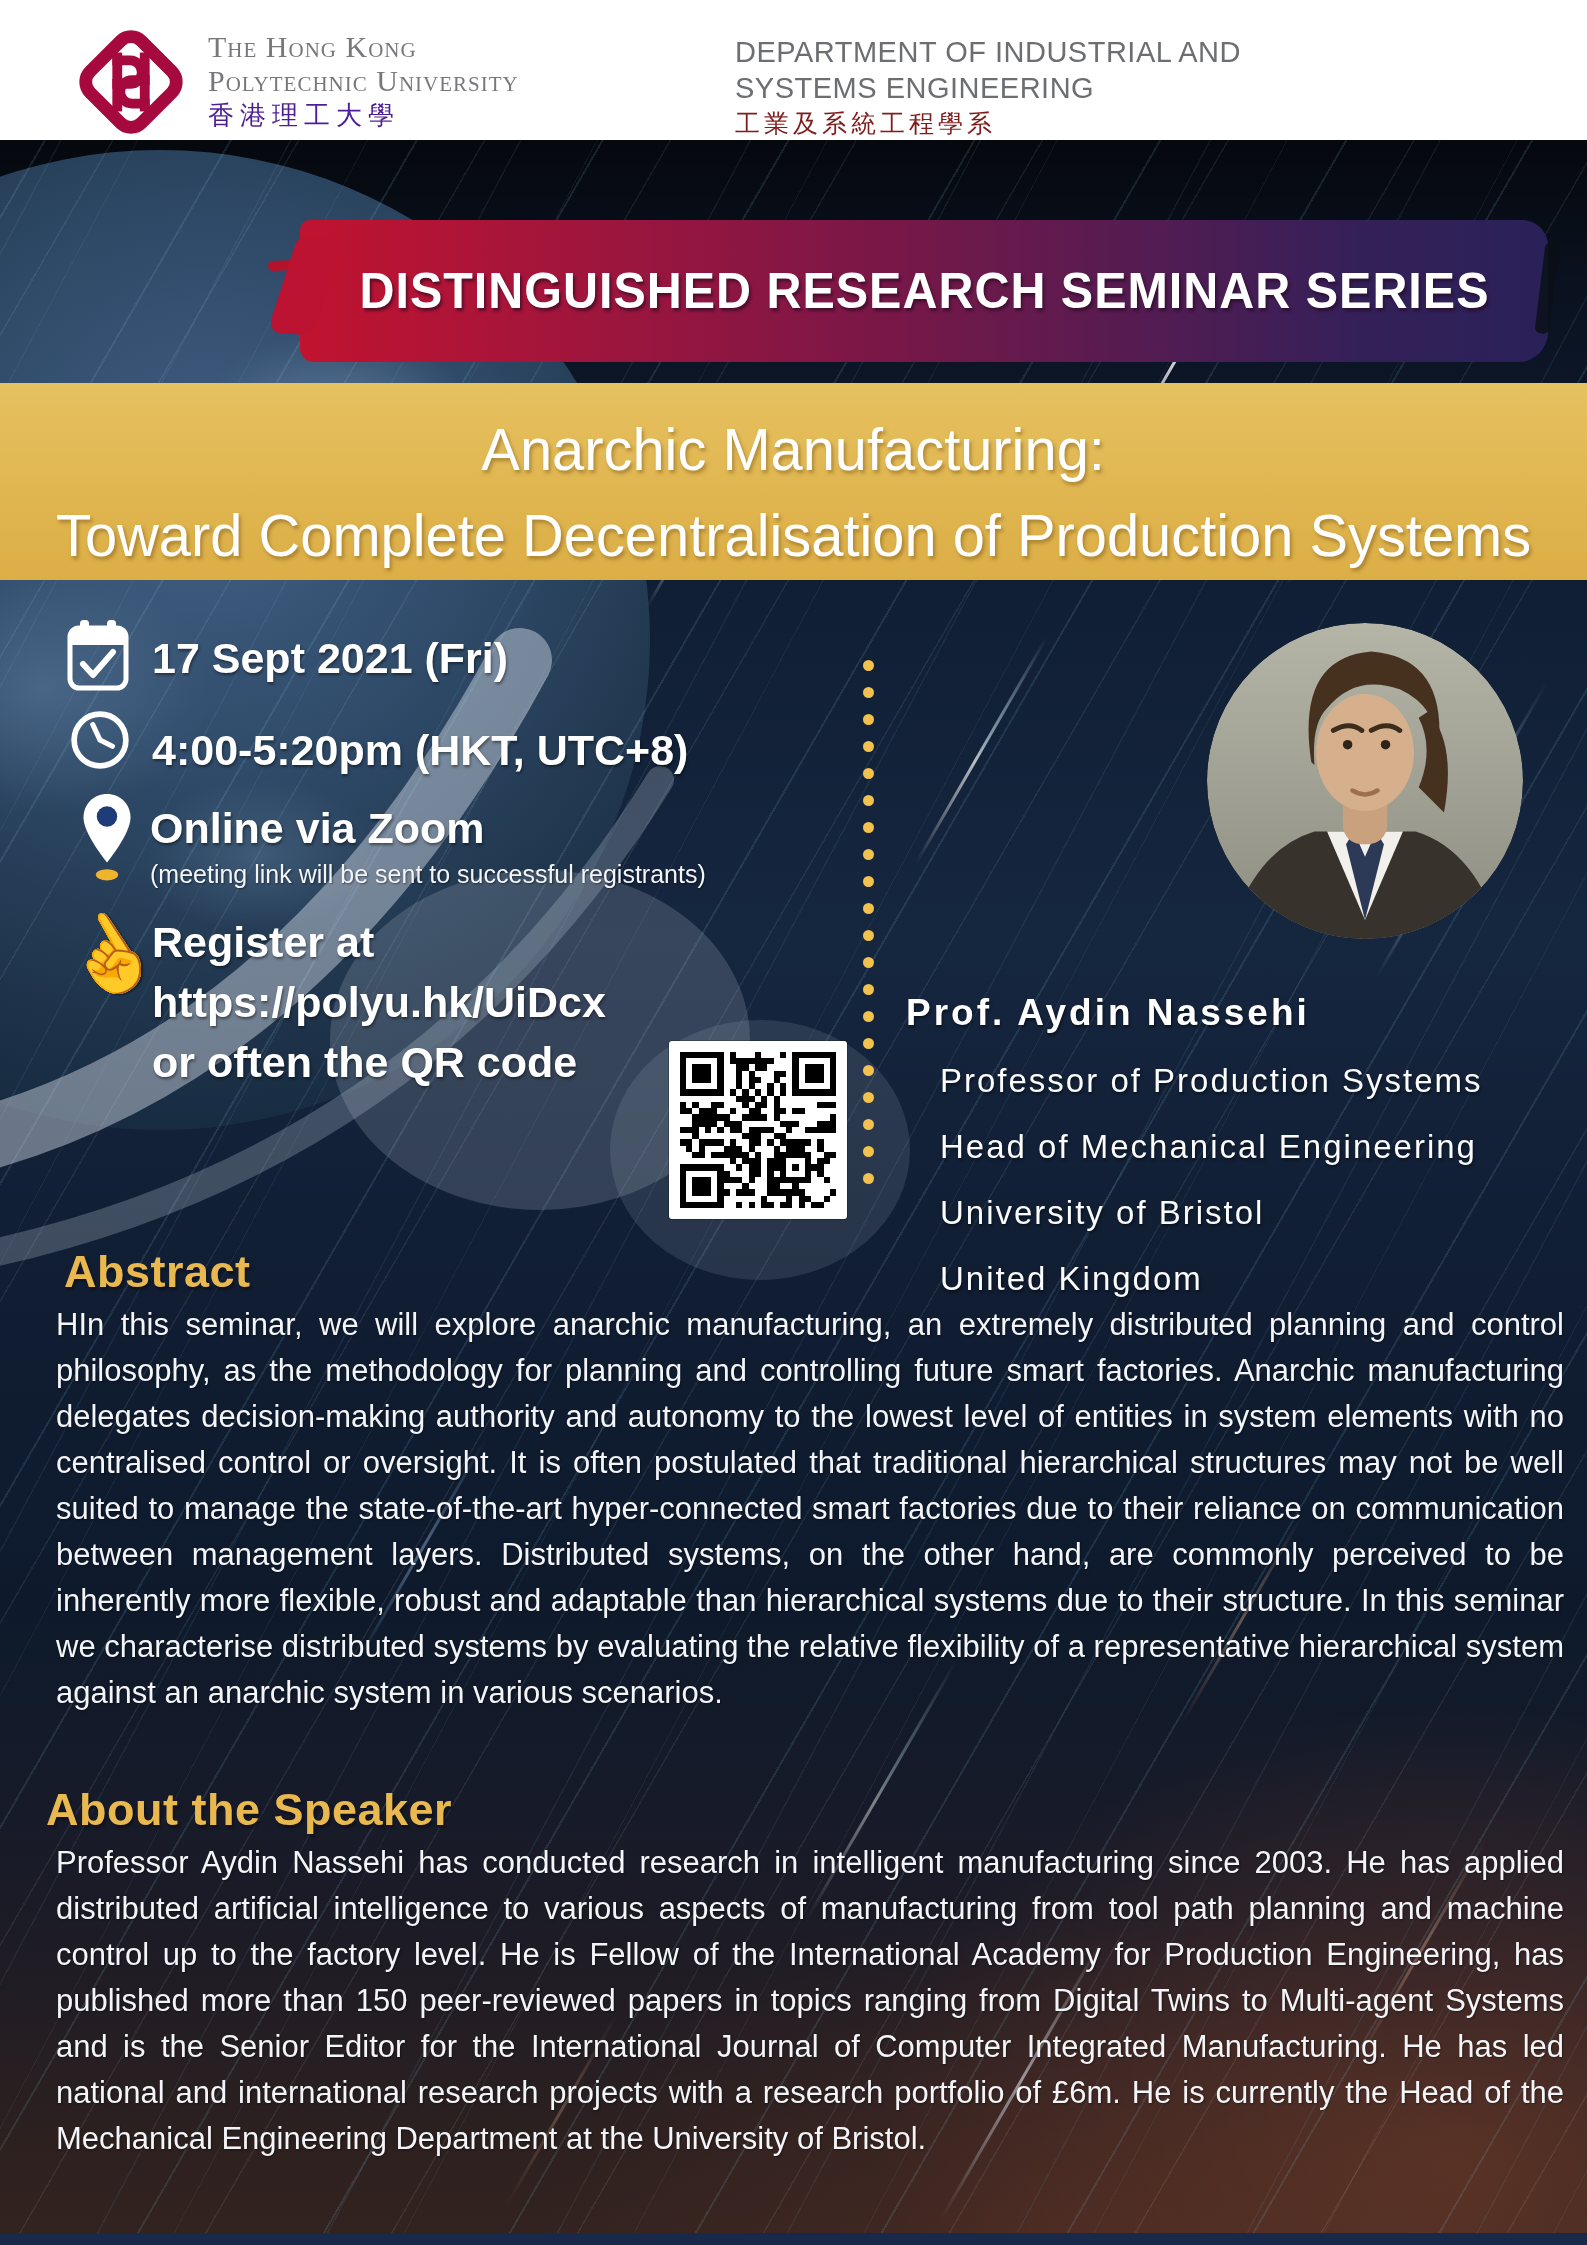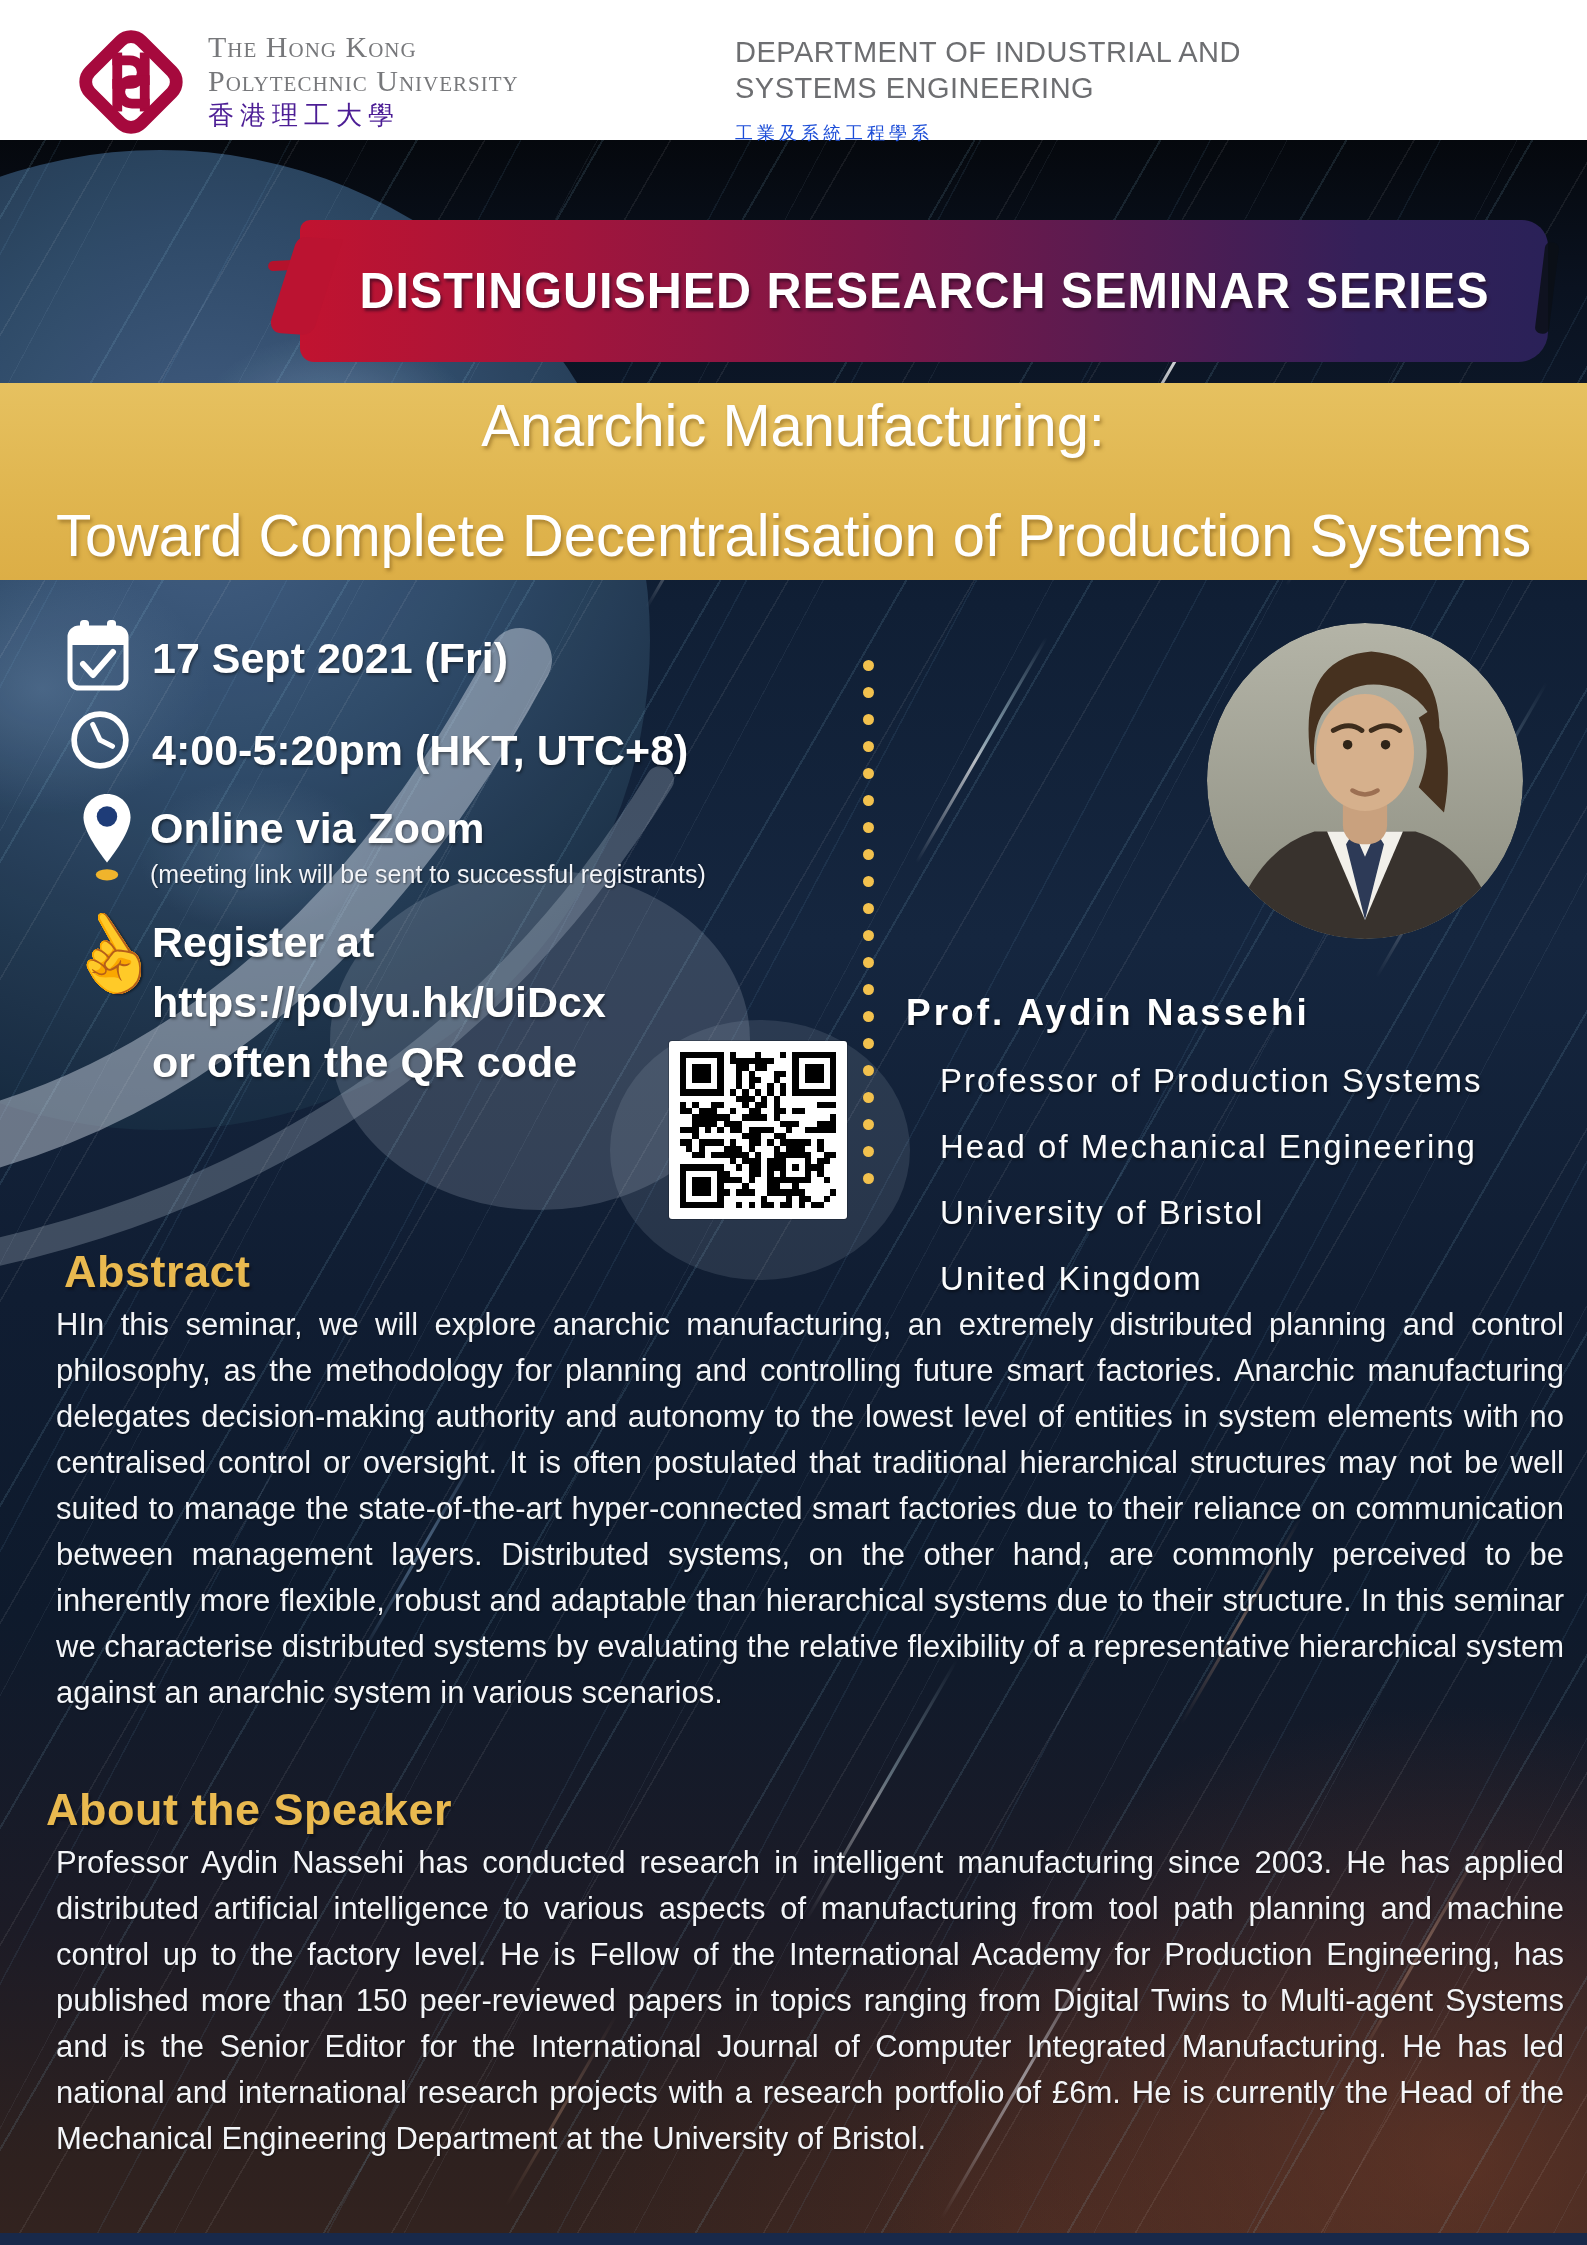--- a/index.html
+++ b/index.html
@@ -8,21 +8,21 @@
 
   
   .header{position:absolute;left:0;top:0;width:1587px;height:124px;background:#ffffff;z-index:5;}
   .logo{position:absolute;left:70px;top:28px;width:122px;height:108px;}
   .uni-text{position:absolute;left:208px;top:30px;color:#77787b;
     font-family:"Liberation Serif",serif;line-height:1.12;}
   .uni-en{font-size:30px;font-variant:small-caps;letter-spacing:1px;}
   .uni-zh{font-size:26px;letter-spacing:6px;color:#4c1d95;margin-top:4px;font-family:"Liberation Sans",sans-serif;}
   .dept-text{position:absolute;left:735px;top:34px;color:#6d6e71;line-height:1.25;}
   .dept-en{font-size:29px;letter-spacing:.5px;}
-  .dept-zh{font-size:18px;letter-spacing:4px;color:#1d4ed8;margin-top:15px;}
+  .dept-zh{font-size:25px;letter-spacing:4px;color:#7f1d1d;margin-top:1px;}
 
   
   .hero{position:absolute;left:0;top:140px;width:1587px;height:2105px;overflow:hidden;
     background:linear-gradient(180deg,#05080d 0%,#0a1220 7%,#101f35 22%,#15263f 38%,
       #101d32 55%,#0e1a2c 70%,#1c1b26 85%,#2e211f 96%,#33231f 100%);}
   .warm-glow{position:absolute;left:0;top:0;width:100%;height:100%;
     background:radial-gradient(ellipse 900px 700px at 92% 96%,rgba(140,70,45,.45),transparent 65%),
                radial-gradient(ellipse 700px 500px at 65% 100%,rgba(110,55,40,.30),transparent 70%);}
   .globe{position:absolute;left:-330px;top:10px;width:980px;height:980px;border-radius:50%;
     background:radial-gradient(ellipse 200px 130px at 68% 28%,rgba(130,160,190,.55),transparent 70%),
@@ -53,21 +53,21 @@
   .brush-tail{position:absolute;left:268px;top:118px;width:128px;height:10px;background:#b5122c;
     border-radius:6px;transform:rotate(-3deg);}
   .brush-speck{position:absolute;left:286px;top:138px;width:60px;height:6px;background:#9e1130;
     border-radius:4px;transform:rotate(4deg);}
   .series-title{color:#fff;font-size:50px;font-weight:700;letter-spacing:1px;white-space:nowrap;
     transform:scaleX(.97);text-shadow:2px 3px 3px rgba(35,8,30,.6);}
 
   
   .gold-band{position:absolute;left:0;top:243px;width:1587px;height:197px;
     background:linear-gradient(180deg,#e6c160 0%,#e0b650 55%,#dcae46 100%);
-    display:flex;flex-direction:column;align-items:center;justify-content:space-between;}
+    display:flex;flex-direction:column;align-items:center;justify-content:flex-end;}
   .talk-title{color:#fff;font-size:59px;font-weight:400;line-height:1.47;text-align:center;
     white-space:nowrap;text-shadow:2px 3px 4px rgba(125,90,25,.55);transform:scaleX(.98);}
 
   
   .detail-text{position:absolute;color:#fff;font-weight:700;font-size:43px;white-space:nowrap;
     text-shadow:1px 2px 3px rgba(0,0,0,.45);}
   .detail-note{position:absolute;color:#f2f4f8;font-weight:400;font-size:25px;white-space:nowrap;
     text-shadow:1px 1px 2px rgba(0,0,0,.45);}
   .icon{position:absolute;}
   .hand-glyph{font-size:74px;color:#ffffff;transform:rotate(-32deg);display:block;

